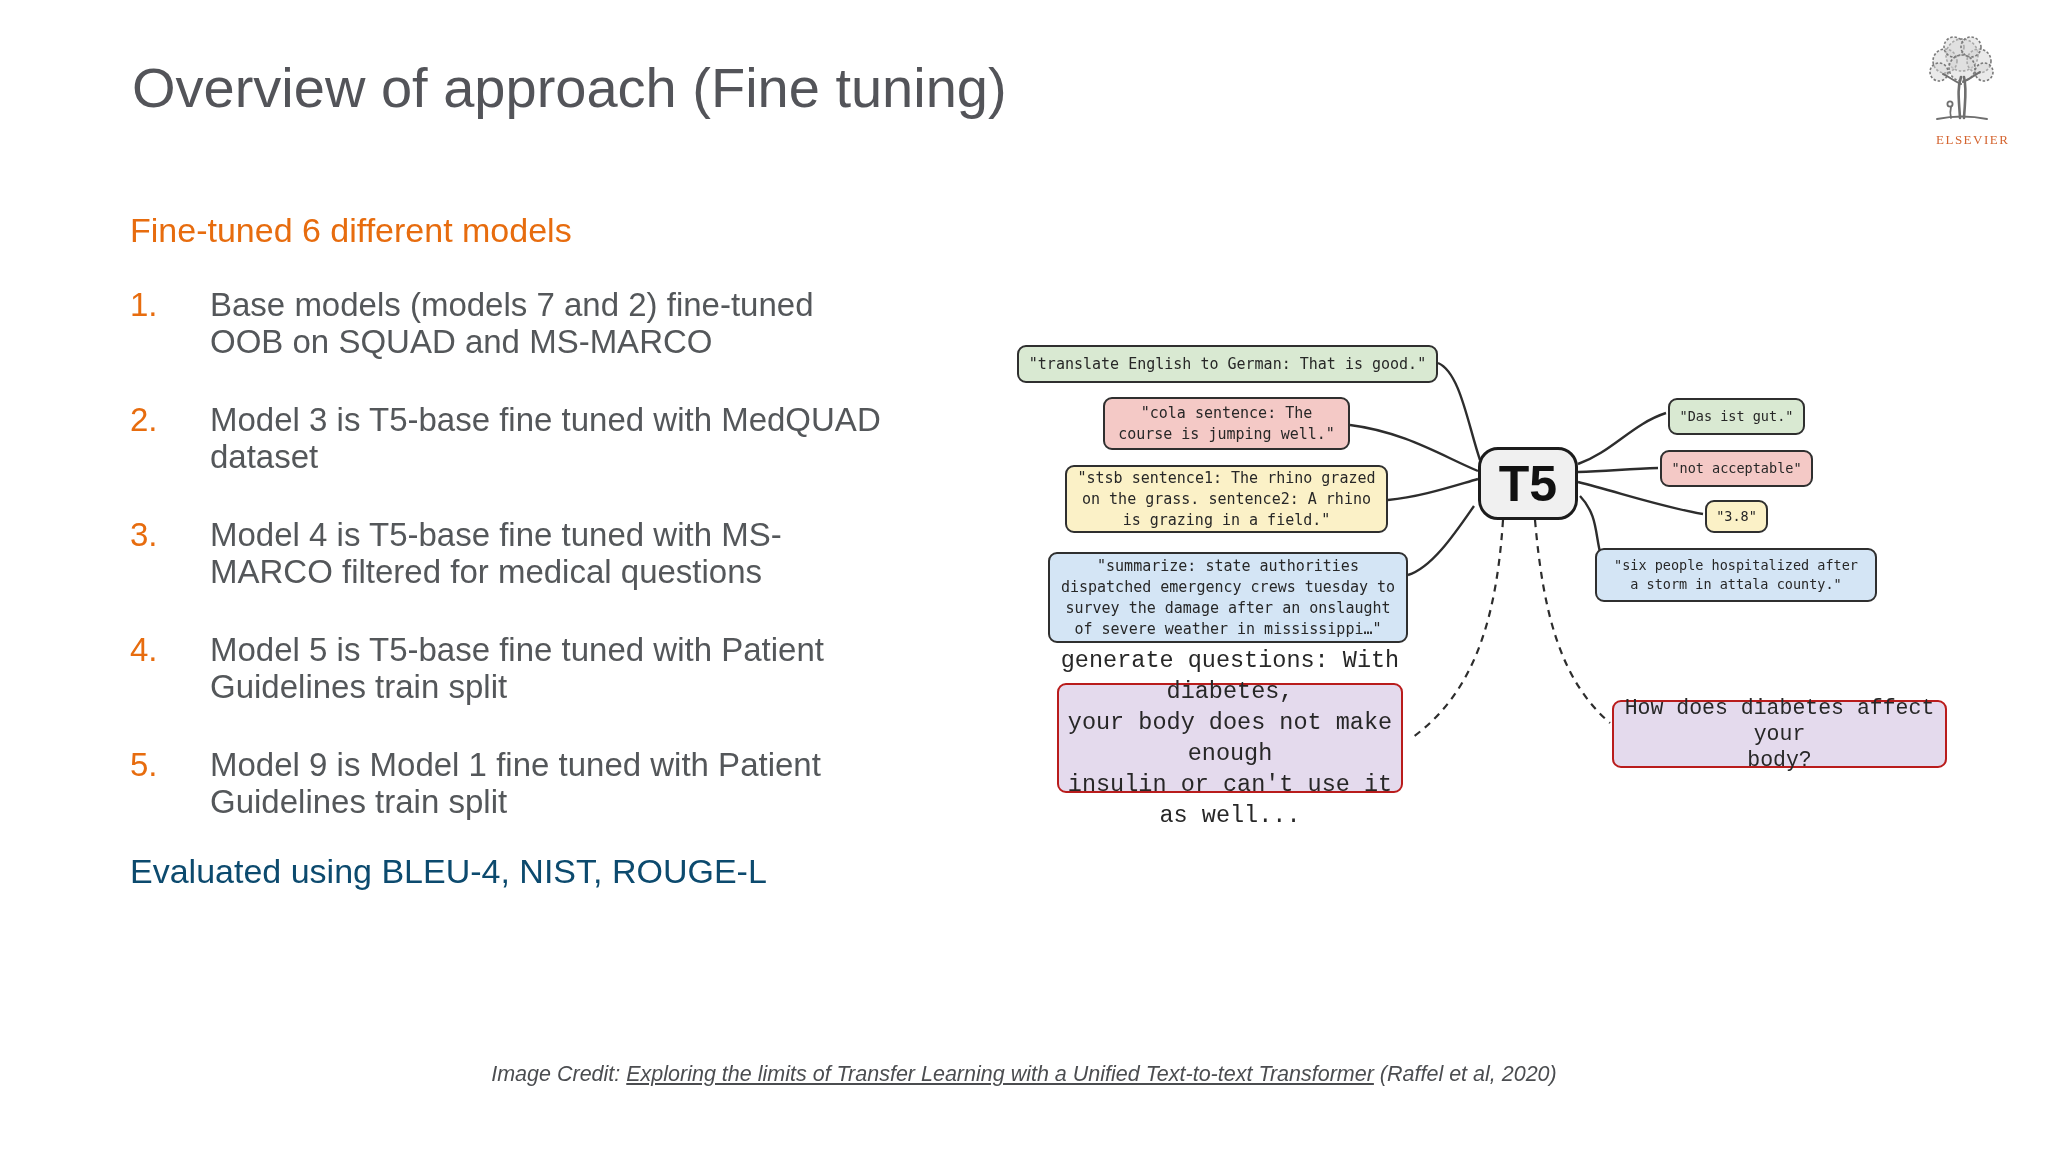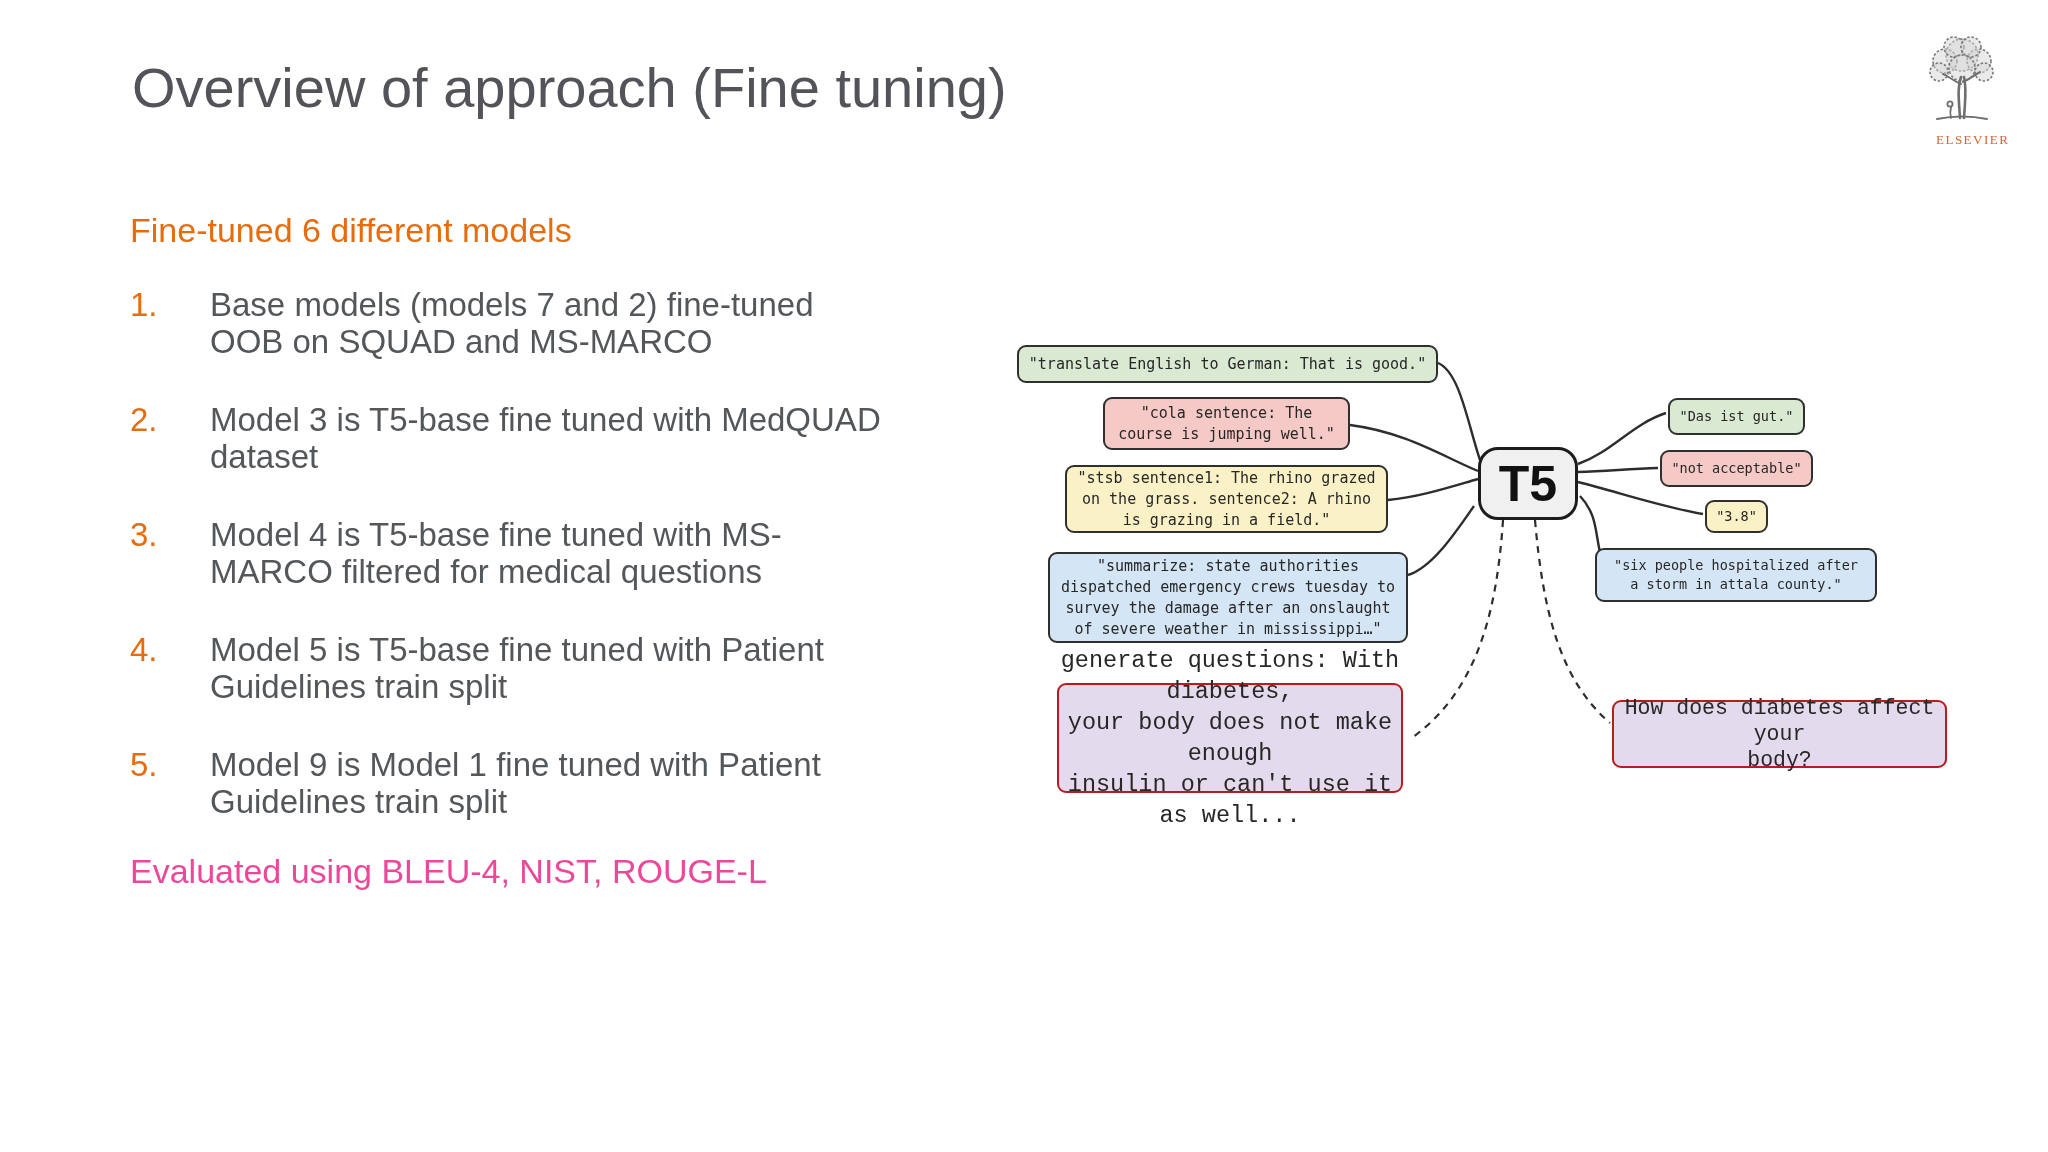--- a/index.html
+++ b/index.html
@@ -20,21 +20,21 @@
   .model-list{position:absolute;left:130px;top:286px;width:920px;}
   .item{display:flex;margin-bottom:41px;}
   .item-num{
     width:80px;flex:0 0 80px;font-size:33px;color:#E76C0E;line-height:37px;
   }
   .item-text{
     font-size:33px;color:#54575A;line-height:37px;white-space:pre-line;
   }
   .eval-line{
     position:absolute;left:130px;top:852px;
-    font-size:34px;color:#ec4899;
+    font-size:34px;color:#0c4a6e;
   }
   .credit{
     position:absolute;left:0;top:1062px;width:2048px;text-align:center;
     font-size:21.5px;font-style:italic;color:#4B4D50;
   }
   .credit-link{text-decoration:underline;}
 
   
   .logo{position:absolute;left:1920px;top:34px;width:84px;text-align:center;}
   .logo-word{
@@ -110,20 +110,23 @@
     </div>
     <div class="item">
       <span class="item-num">5.</span>
       <span class="item-text">Model 9 is Model 1 fine tuned with Patient
 Guidelines train split</span>
     </div>
   </div>
 
   <div class="eval-line">Evaluated using BLEU-4, NIST, ROUGE-L</div>
 
+  <div class="credit">
+    <span>Image Credit: </span><span class="credit-link">Exploring the limits of Transfer Learning with a Unified Text-to-text Transformer</span><span> (Raffel et al, 2020)</span>
+  </div>
 
   <div class="logo">
     <svg width="84" height="92" viewBox="0 0 84 92">
       <g fill="#D6D6D6" fill-opacity="0.5" stroke="#7A7A7A" stroke-width="1.6" stroke-dasharray="2.5 1.8">
         <circle cx="42" cy="21" r="16"></circle>
         <circle cx="25" cy="27" r="12"></circle>
         <circle cx="59" cy="27" r="12"></circle>
         <circle cx="34" cy="13" r="10"></circle>
         <circle cx="51" cy="13" r="10"></circle>
         <circle cx="19" cy="38" r="9"></circle>

